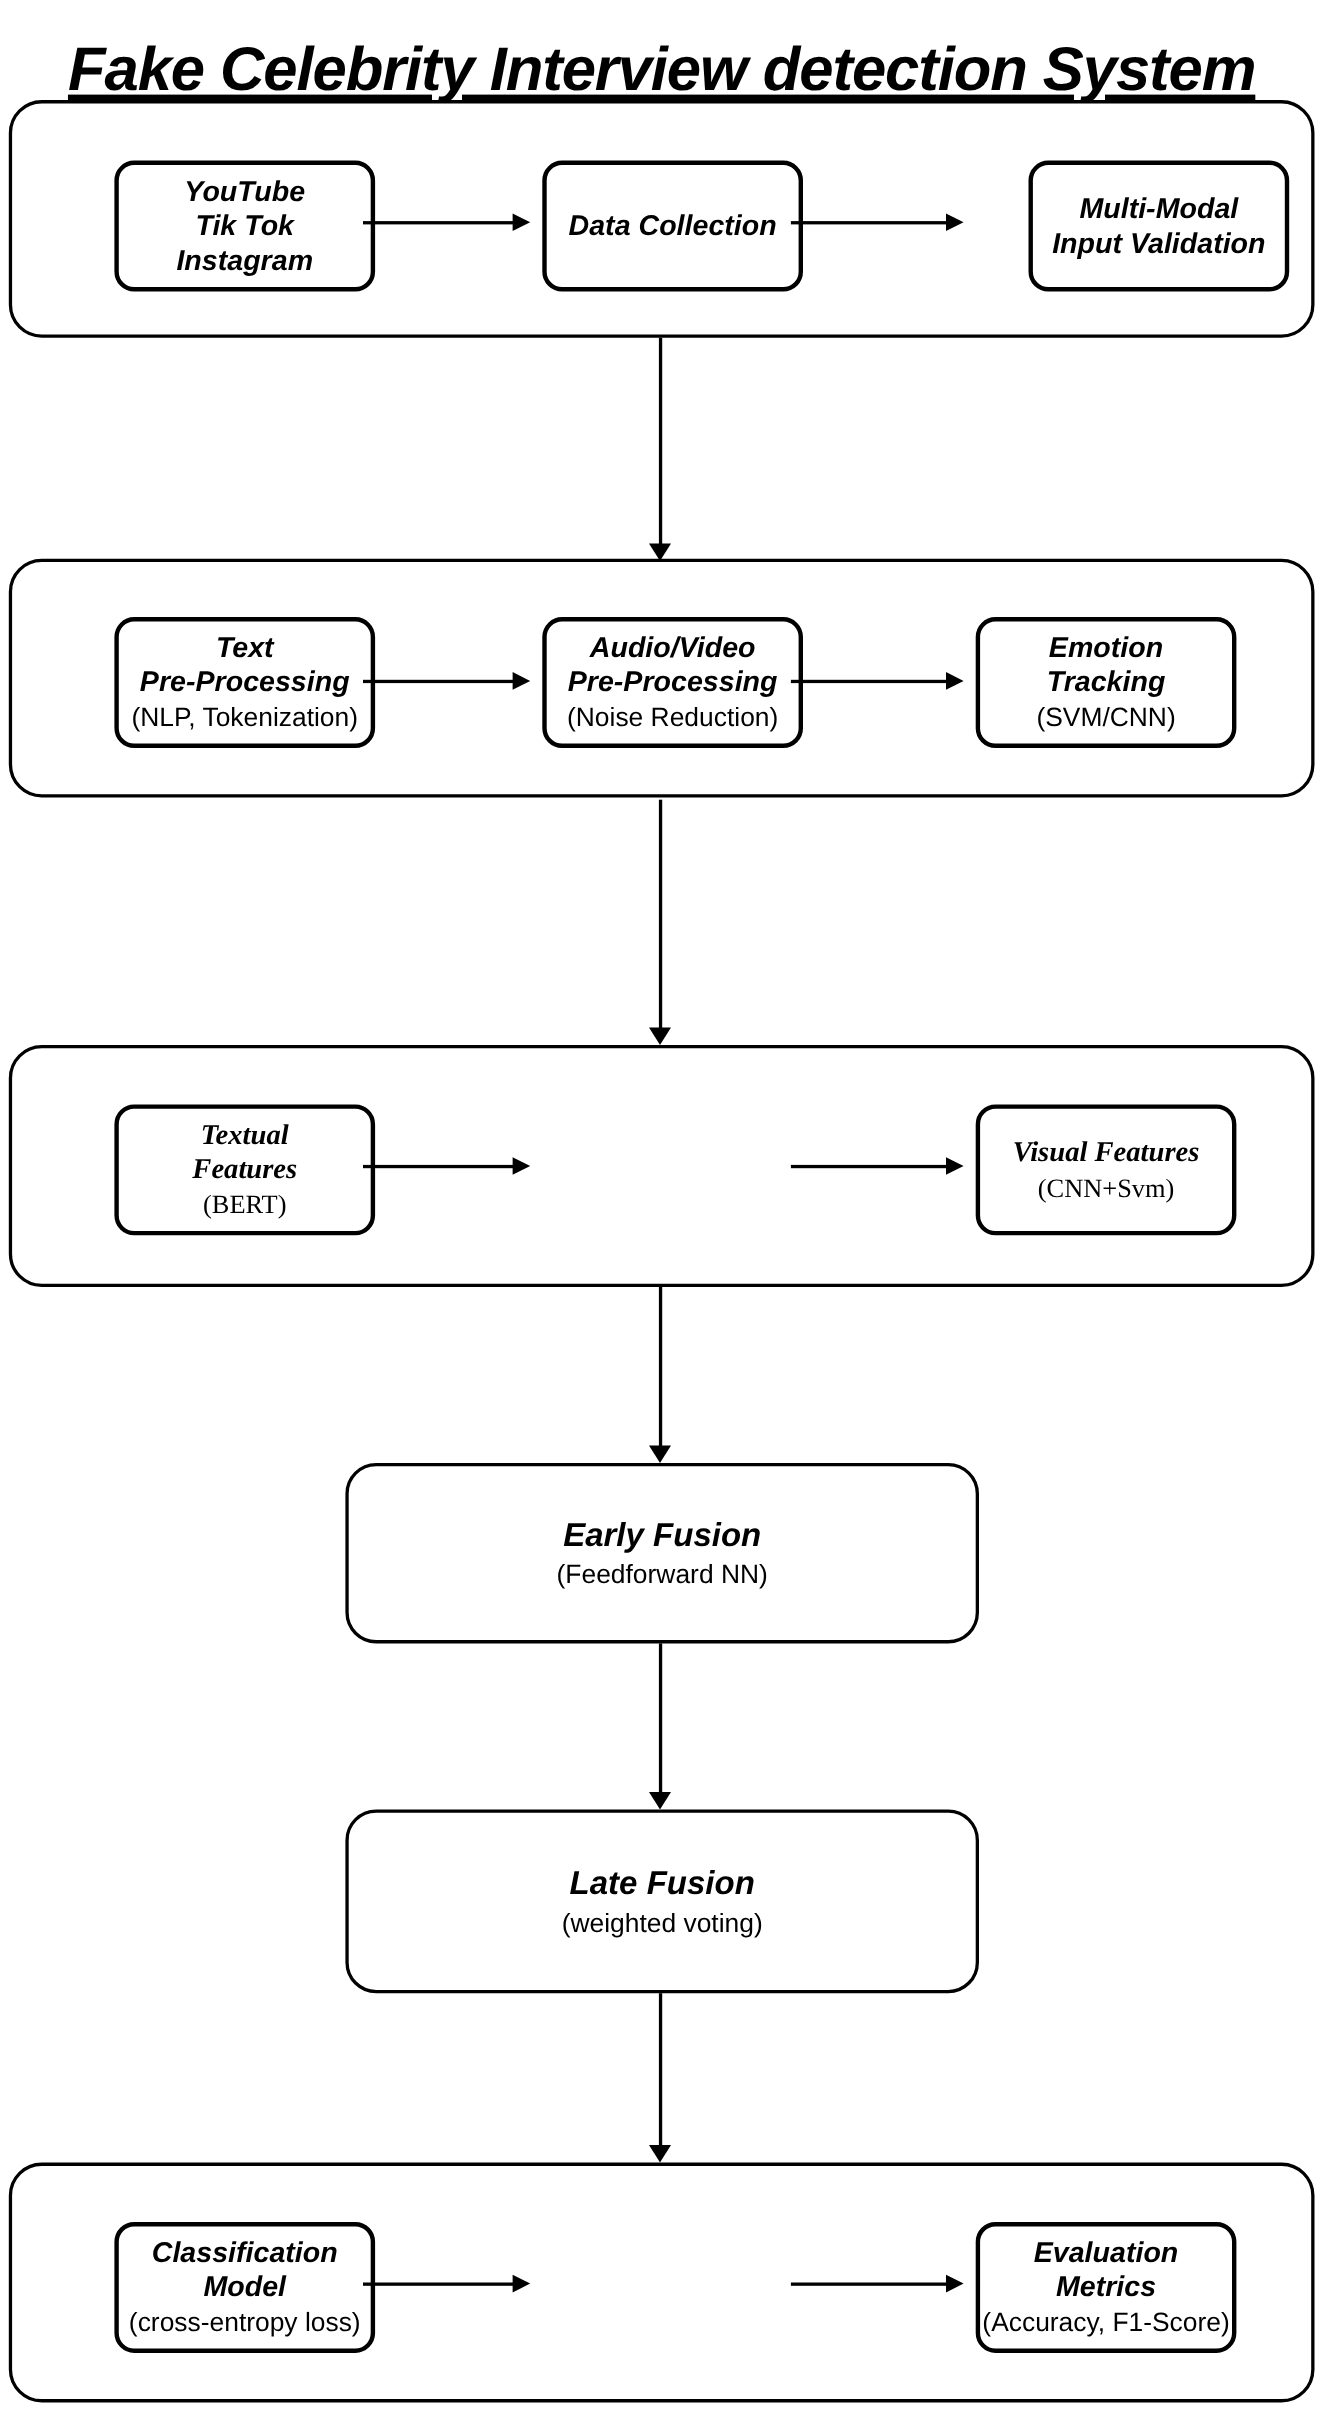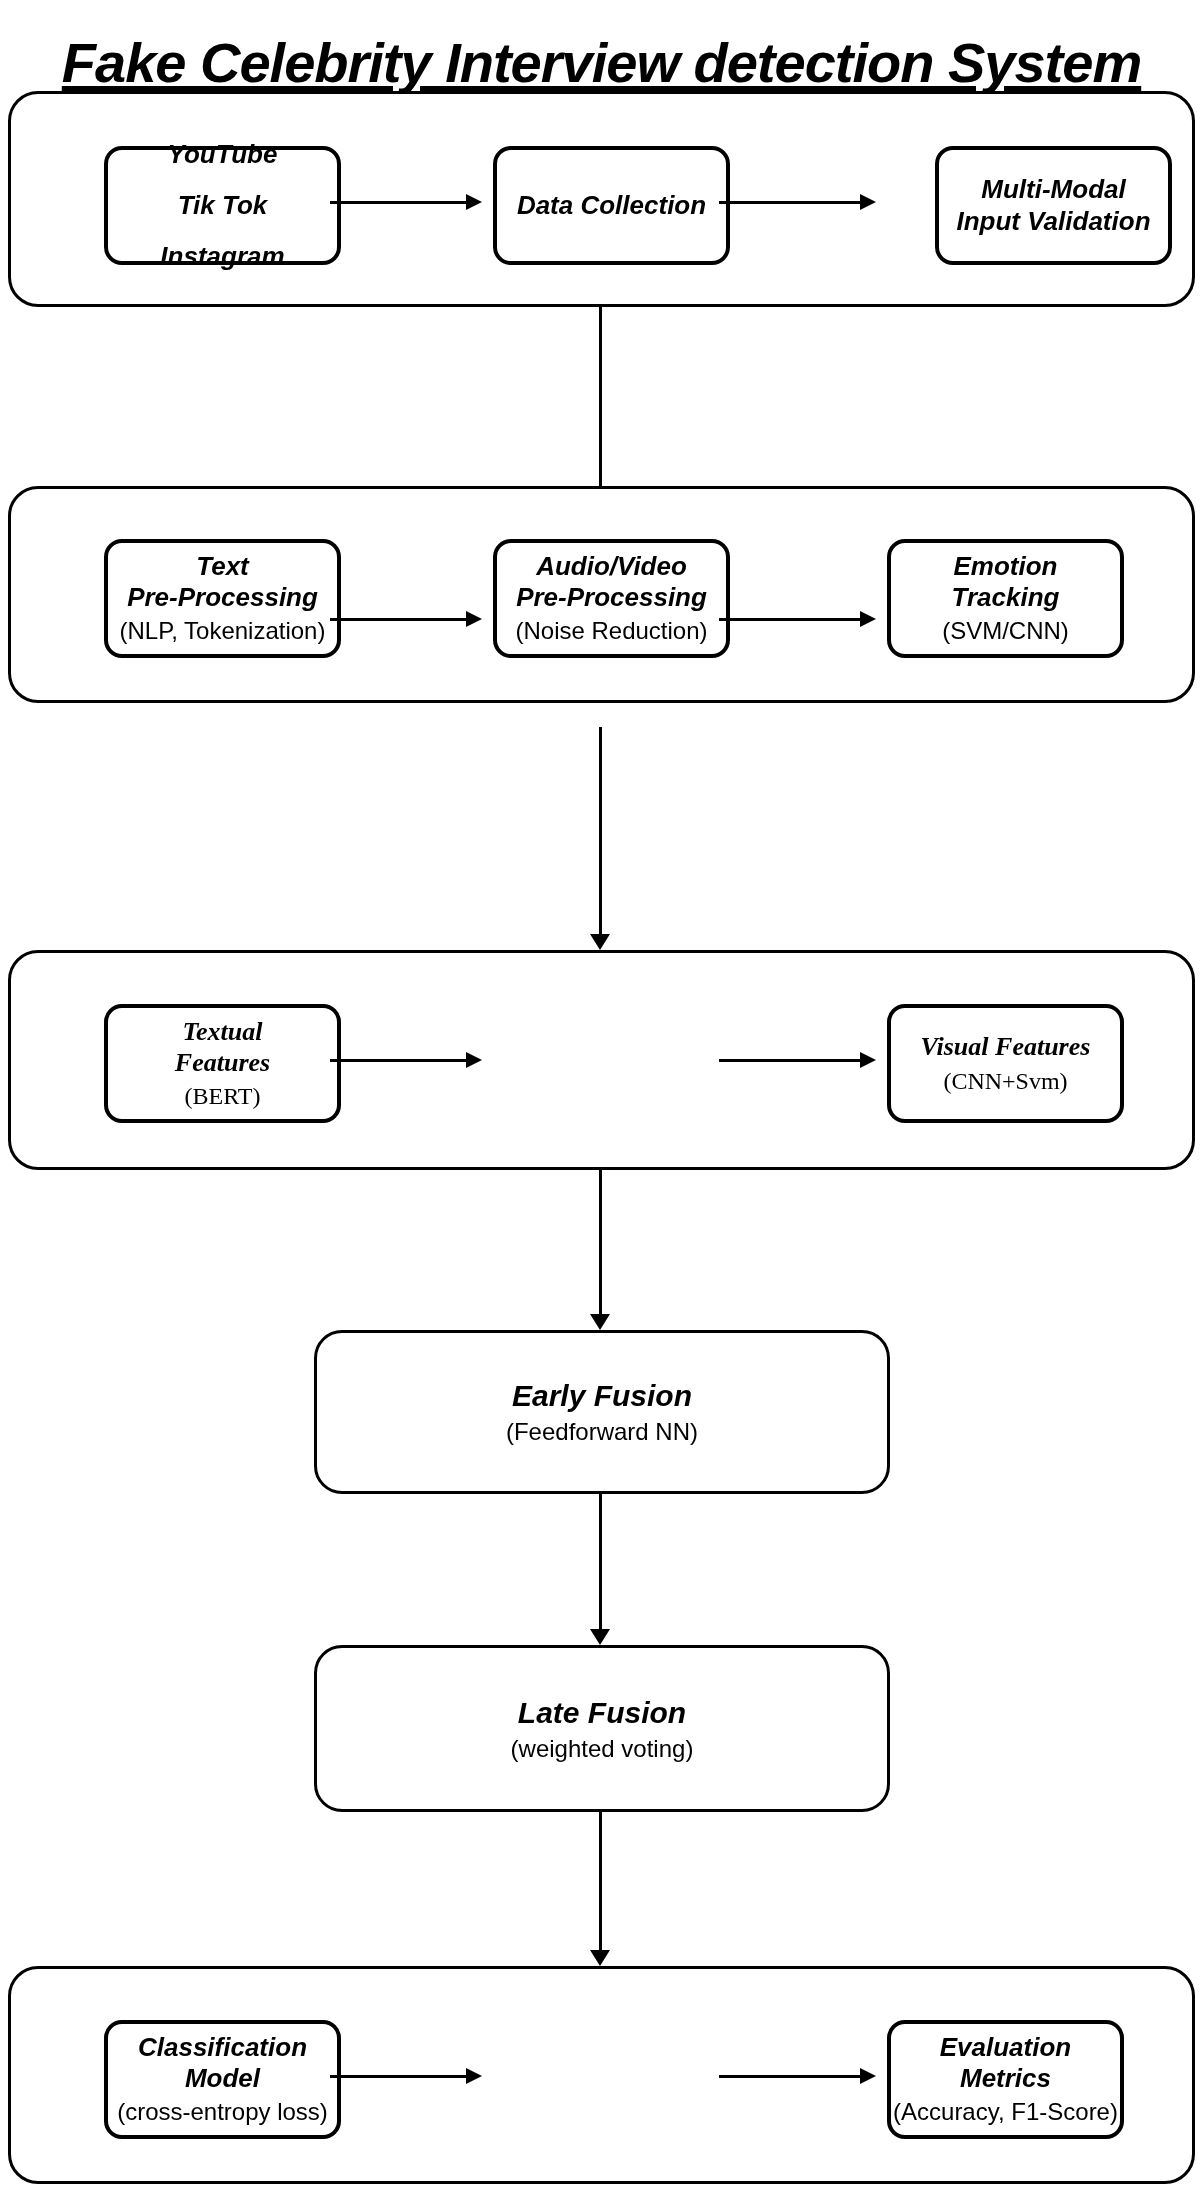--- a/index.html
+++ b/index.html
@@ -36,21 +36,21 @@
   .group {
     position: absolute;
     left: 8px;
     width: 1187px;
     border: 3px solid #000;
     border-radius: 30px;
     background: #ffffff;
     box-sizing: border-box;
   }
   #group-collection    { top: 91px;   height: 216px; }
-  #group-preprocessing { top: 486px;  height: 217px; }
+  #group-preprocessing { top: 508px;  height: 217px; }
   #group-features      { top: 950px;  height: 220px; font-family: Liberation Serif, serif; }
   #group-output        { top: 1966px; height: 218px; }
   
   .node {
     position: absolute;
     width: 237px;
     height: 119px;
     border: 4px solid #000;
     border-radius: 18px;
     background: #ffffff;
@@ -164,21 +164,21 @@
   .ahr-4 { top: 2068px; }
 </style>
 </head>
 <body>
 
 <div class="canvas">
 
   <h1 class="page-title">Fake Celebrity Interview detection System</h1>
 
   <div class="group" id="group-collection">
-    <div class="node col-1 row-1" style="top:52px;gap:20px;">
+    <div class="node col-1 row-1" style="top:52px;">
       <div class="t">YouTube</div>
       <div class="t">Tik Tok</div>
       <div class="t">Instagram</div>
     </div>
     <div class="node col-2" style="top:52px;">
       <div class="t">Data Collection</div>
     </div>
     <div class="node col-3" style="top:52px;margin-left:48px;">
       <div class="t">Multi-Modal</div>
       <div class="t">Input Validation</div>

